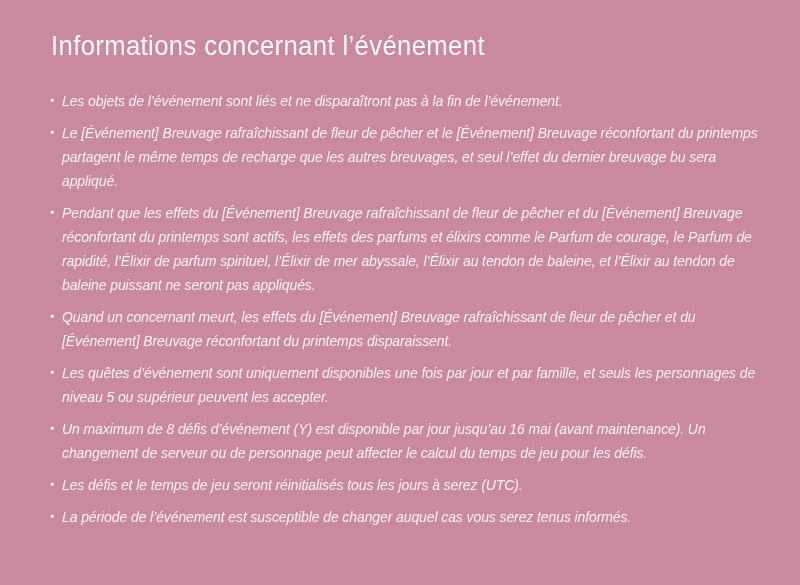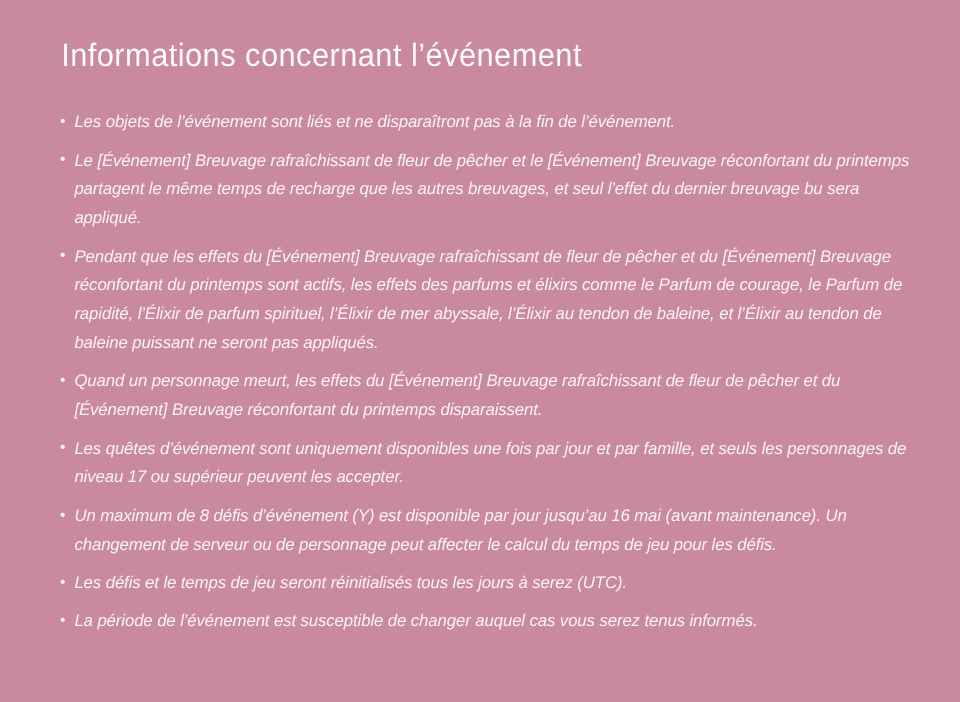--- a/index.html
+++ b/index.html
@@ -69,25 +69,25 @@
     <li class="notice-item">
       <span class="bullet-marker">•</span>
       <span class="item-text">Le [Événement] Breuvage rafraîchissant de fleur de pêcher et le [Événement] Breuvage réconfortant du printemps partagent le même temps de recharge que les autres breuvages, et seul l’effet du dernier breuvage bu sera appliqué.</span>
     </li>
     <li class="notice-item">
       <span class="bullet-marker">•</span>
       <span class="item-text">Pendant que les effets du [Événement] Breuvage rafraîchissant de fleur de pêcher et du [Événement] Breuvage réconfortant du printemps sont actifs, les effets des parfums et élixirs comme le Parfum de courage, le Parfum de rapidité, l’Élixir de parfum spirituel, l’Élixir de mer abyssale, l’Élixir au tendon de baleine, et l’Élixir au tendon de baleine puissant ne seront pas appliqués.</span>
     </li>
     <li class="notice-item">
       <span class="bullet-marker">•</span>
-      <span class="item-text">Quand un personnage meurt, les effets du [Événement] Breuvage rafraîchissant de fleur de pêcher et du [Événement] Breuvage réconfortant du printemps disparaissent.</span>
+      <span class="item-text">Quand un concernant meurt, les effets du [Événement] Breuvage rafraîchissant de fleur de pêcher et du [Événement] Breuvage réconfortant du printemps disparaissent.</span>
     </li>
     <li class="notice-item">
       <span class="bullet-marker">•</span>
-      <span class="item-text">Les quêtes d’événement sont uniquement disponibles une fois par jour et par famille, et seuls les personnages de niveau 17 ou supérieur peuvent les accepter.</span>
+      <span class="item-text">Les quêtes d’événement sont uniquement disponibles une fois par jour et par famille, et seuls les personnages de niveau 5 ou supérieur peuvent les accepter.</span>
     </li>
     <li class="notice-item">
       <span class="bullet-marker">•</span>
       <span class="item-text">Un maximum de 8 défis d’événement (Y) est disponible par jour jusqu’au 16 mai (avant maintenance). Un changement de serveur ou de personnage peut affecter le calcul du temps de jeu pour les défis.</span>
     </li>
     <li class="notice-item">
       <span class="bullet-marker">•</span>
       <span class="item-text">Les défis et le temps de jeu seront réinitialisés tous les jours à serez (UTC).</span>
     </li>
     <li class="notice-item">

